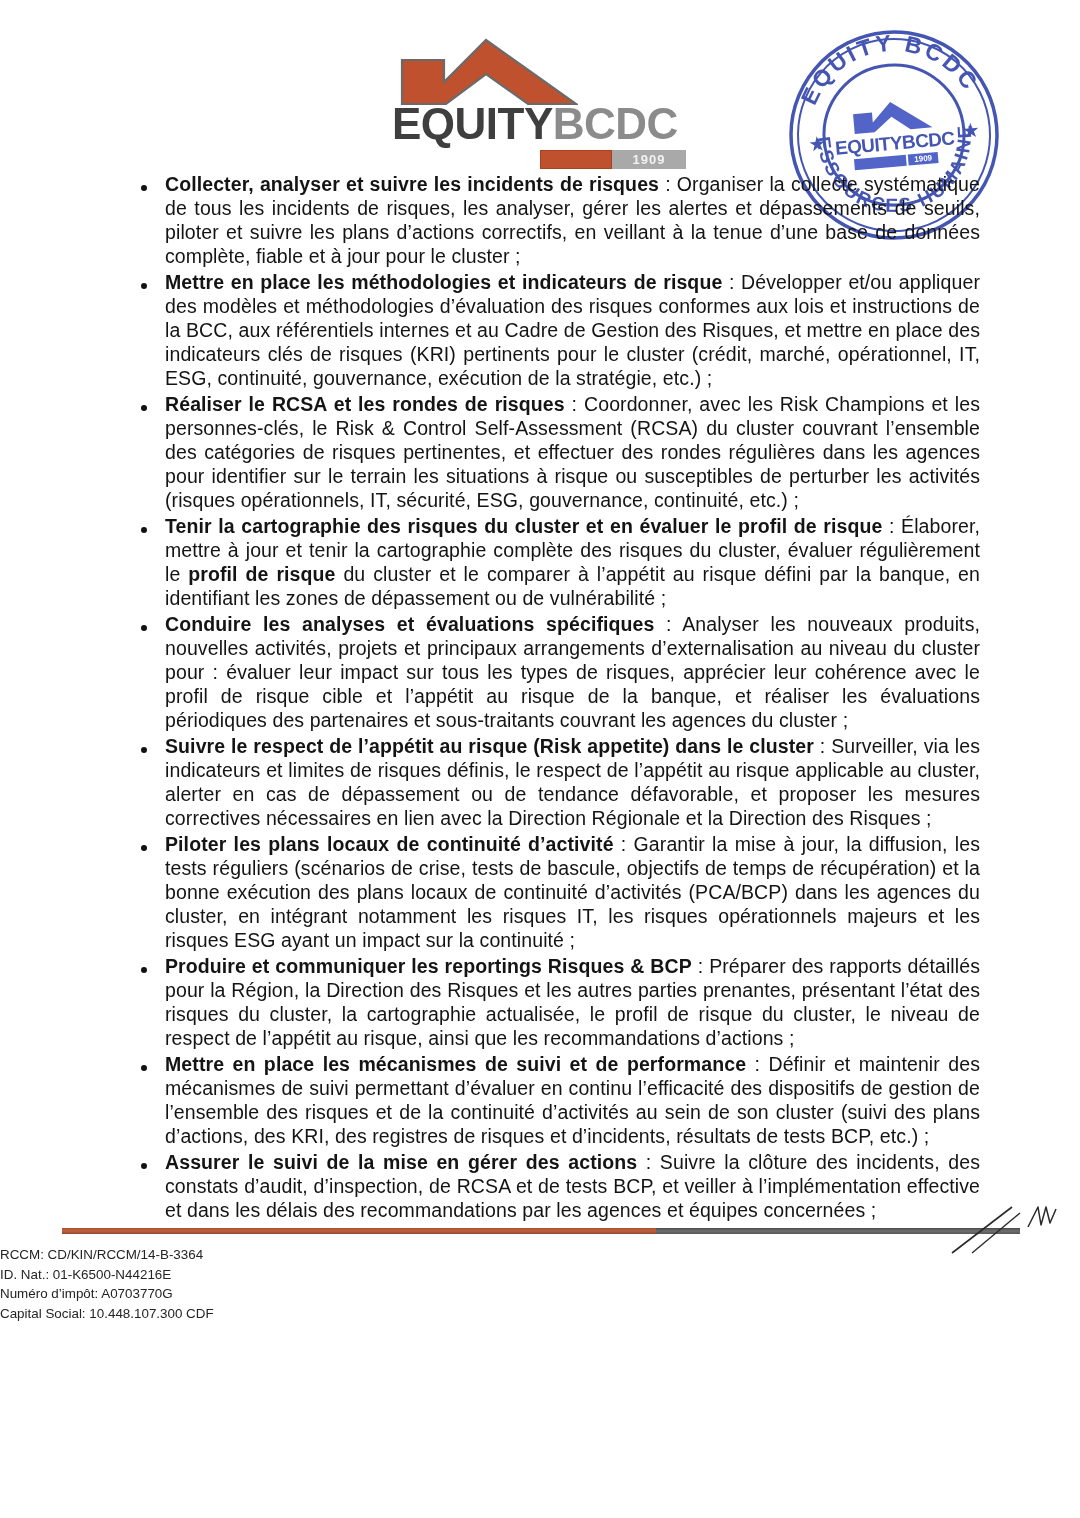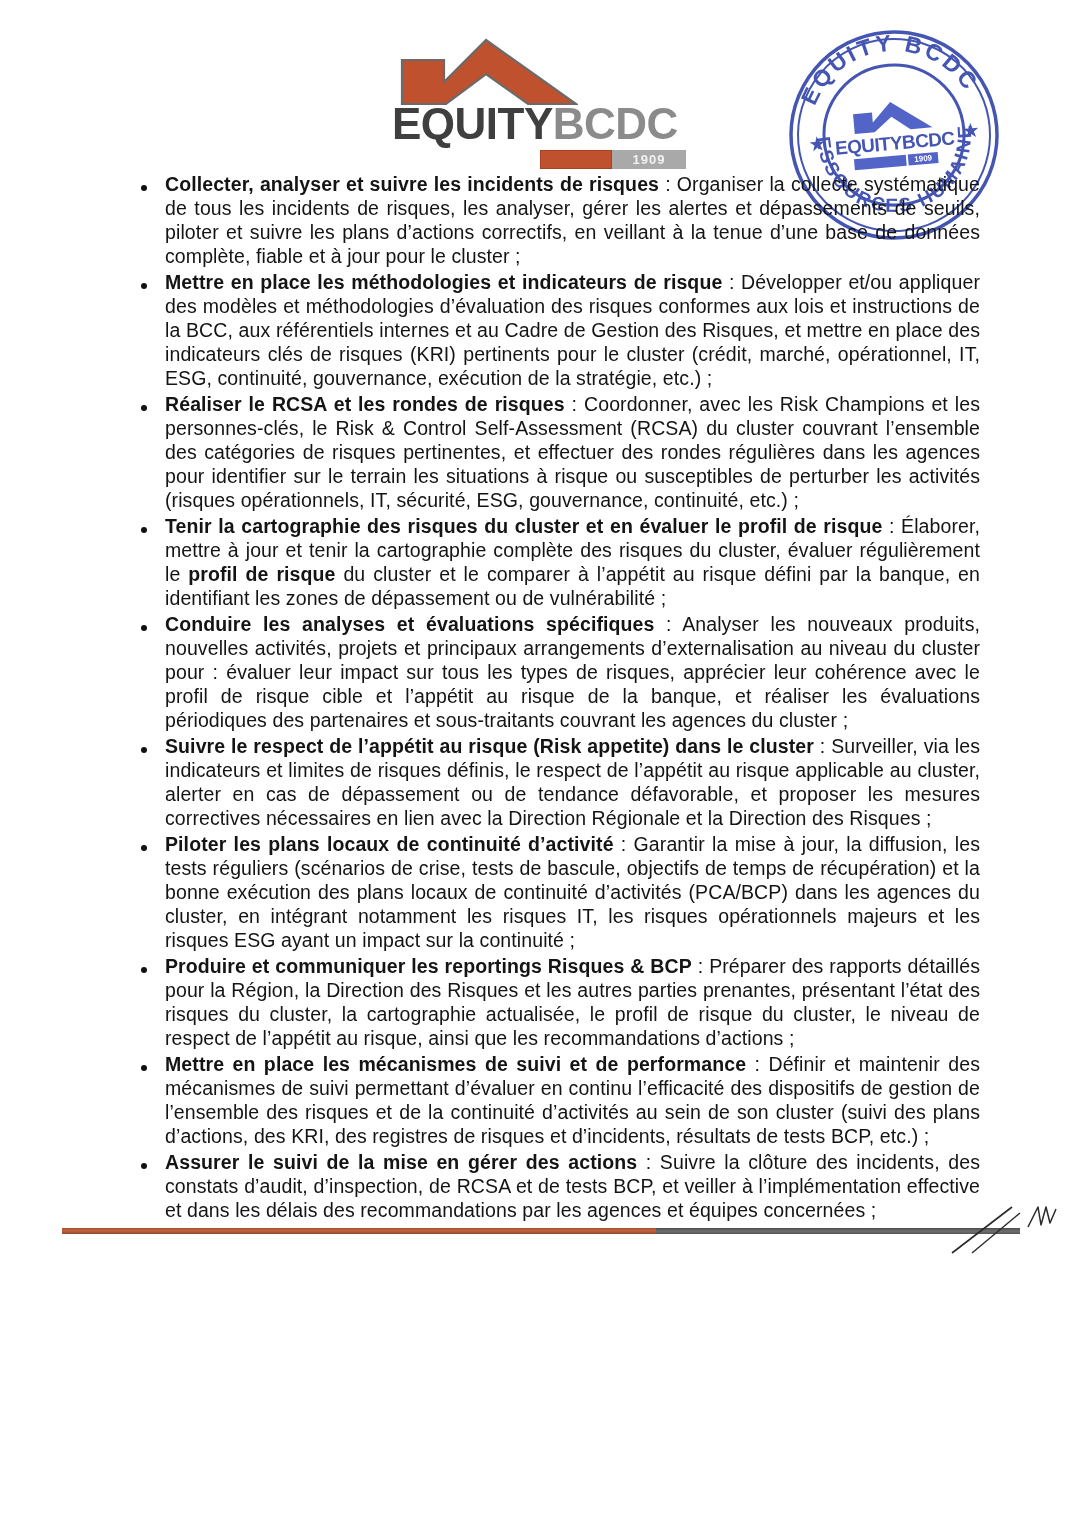--- a/index.html
+++ b/index.html
@@ -294,16 +294,22 @@
       <div class="rule-orange"></div>
       <div class="rule-dark"></div>
     </div>
     <svg class="signature-mark" viewBox="0 0 120 54">
       <path d="M10 52 L70 6" stroke="#2a2a2a" stroke-width="1.6" fill="none"></path>
       <path d="M30 52 L78 12" stroke="#2a2a2a" stroke-width="1.4" fill="none"></path>
       <path d="M86 26 L96 6 L99 24 L104 6 L108 22 L114 8" stroke="#2a2a2a" stroke-width="1.5" fill="none" stroke-linejoin="round"></path>
     </svg>
 
     <div class="footer-cols">
+      <div class="fcol fcol-2">
+        <div>RCCM: CD/KIN/RCCM/14-B-3364
+ID. Nat.: 01-K6500-N44216E
+Numéro d’impôt: A0703770G
+Capital Social: 10.448.107.300 CDF</div>
+      </div>
     </div>
   </div>
 
 </div>
 
 </body></html>

